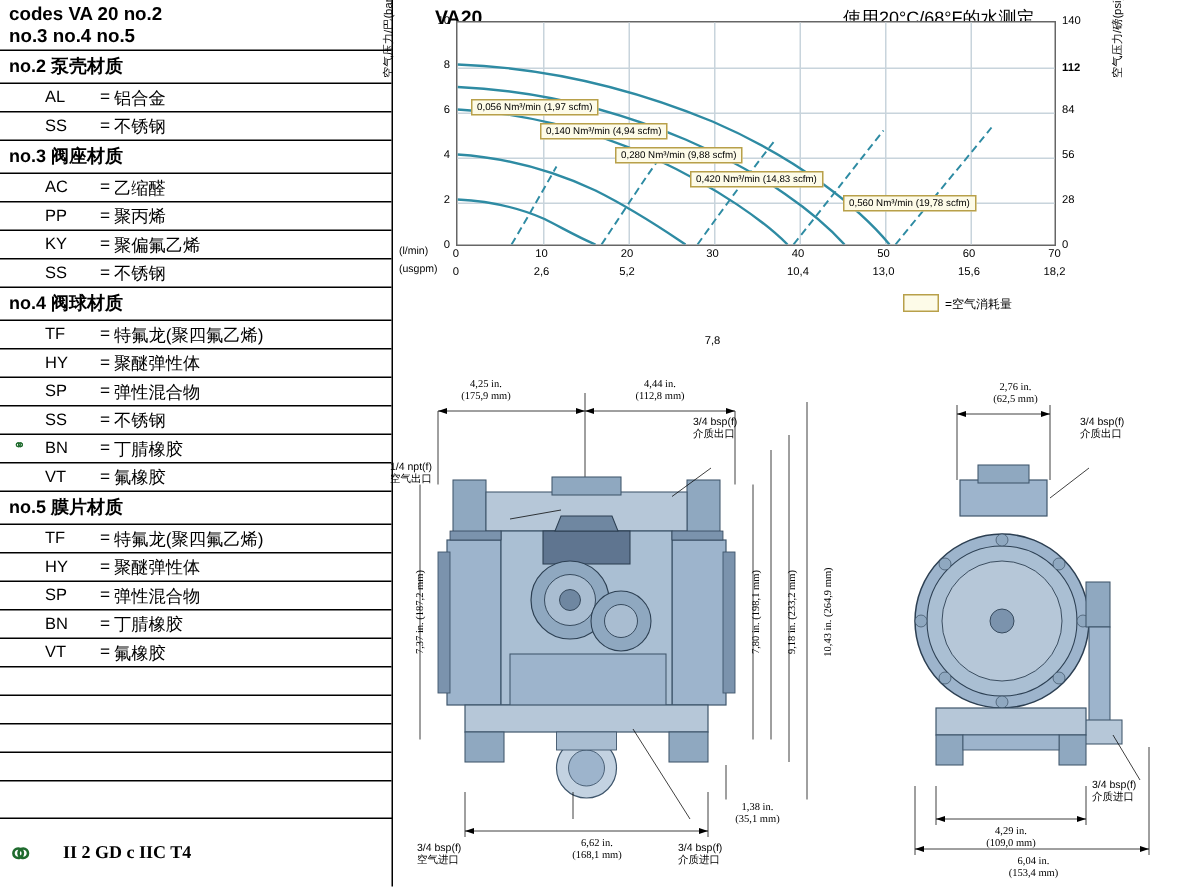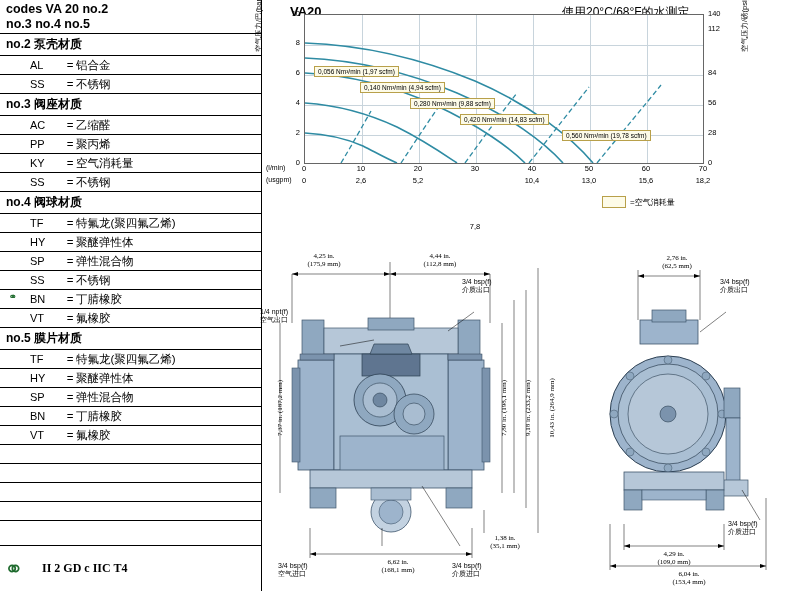--- a/index.html
+++ b/index.html
@@ -297,21 +297,21 @@
       <span class="desc">乙缩醛</span>
     </div>
     <div class="spec-item">
       <span class="code">PP</span>
       <span class="sep">=</span>
       <span class="desc">聚丙烯</span>
     </div>
     <div class="spec-item">
       <span class="code">KY</span>
       <span class="sep">=</span>
-      <span class="desc">空气消耗量</span>
+      <span class="desc">聚偏氟乙烯</span>
     </div>
     <div class="spec-item">
       <span class="code">SS</span>
       <span class="sep">=</span>
       <span class="desc">不锈钢</span>
     </div>
 
     <div class="spec-row spec-head small">no.4 阀球材质</div>
     <div class="spec-item">
       <span class="code">TF</span>
@@ -397,21 +397,21 @@
     <div class="ax-label-left" style="top:128px;">2</div>
     <div class="ax-label-left" style="top:98px;">4</div>
     <div class="ax-label-left" style="top:68px;">6</div>
     <div class="ax-label-left" style="top:38px;">8</div>
     <div class="ax-label-left" style="top:9px;">10</div>
 
     <div class="ax-label-right" style="top:158px;">0</div>
     <div class="ax-label-right" style="top:128px;">28</div>
     <div class="ax-label-right" style="top:98px;">56</div>
     <div class="ax-label-right" style="top:68px;">84</div>
-    <div class="ax-label-right" style="top:24px;">112</div>
+    <div class="ax-label-right" style="top:40px;font-weight:bold;">112</div>
     <div class="ax-label-right" style="top:9px;">140</div>
 
     <div class="xunit" style="top:164px;">(l/min)</div>
     <div class="xunit" style="top:176px;">(usgpm)</div>
 
     <div class="ax-label-bot1" style="left:27px;  top:164px;">0</div>
     <div class="ax-label-bot1" style="left:84px;  top:164px;">10</div>
     <div class="ax-label-bot1" style="left:141px; top:164px;">20</div>
     <div class="ax-label-bot1" style="left:198px; top:164px;">30</div>
     <div class="ax-label-bot1" style="left:255px; top:164px;">40</div>

